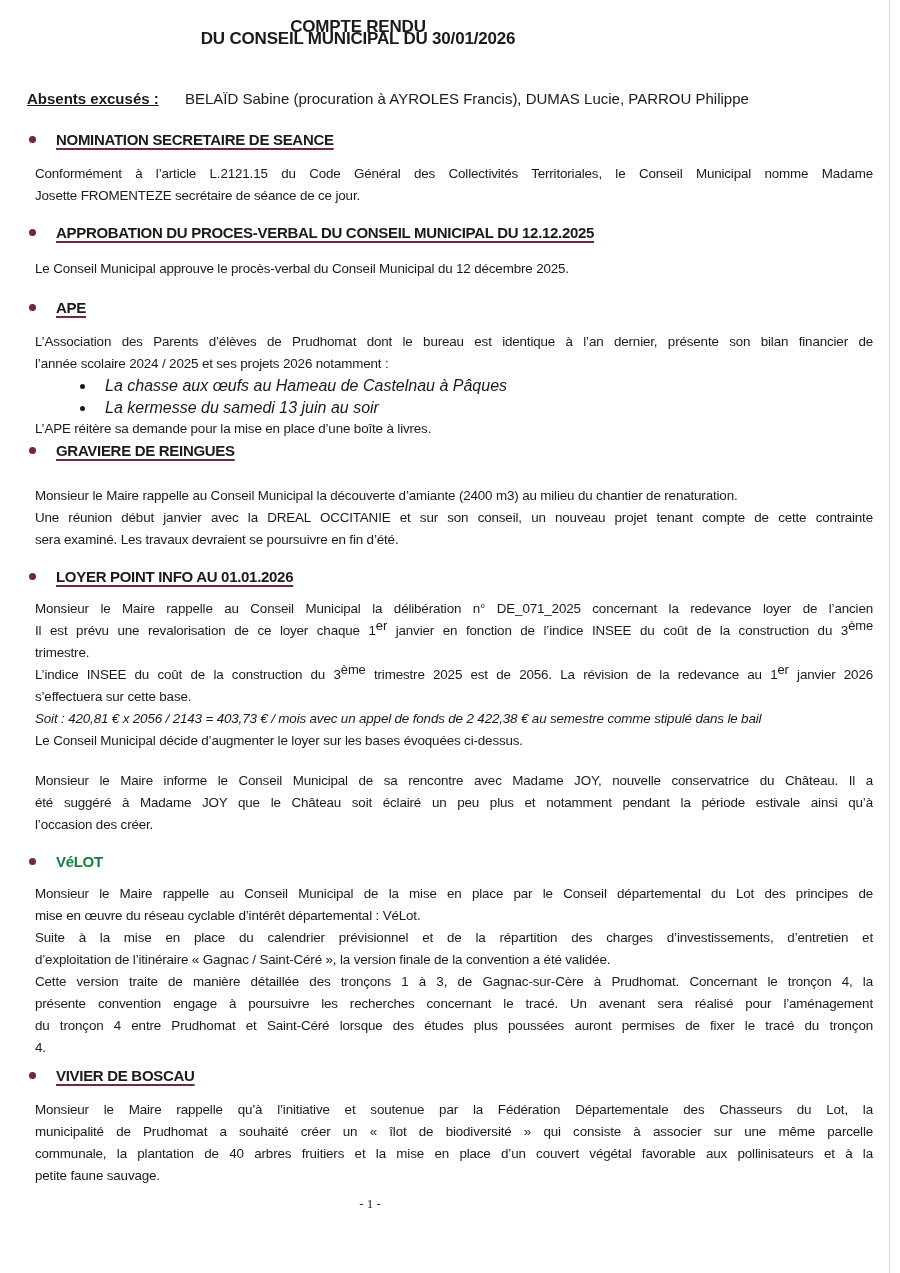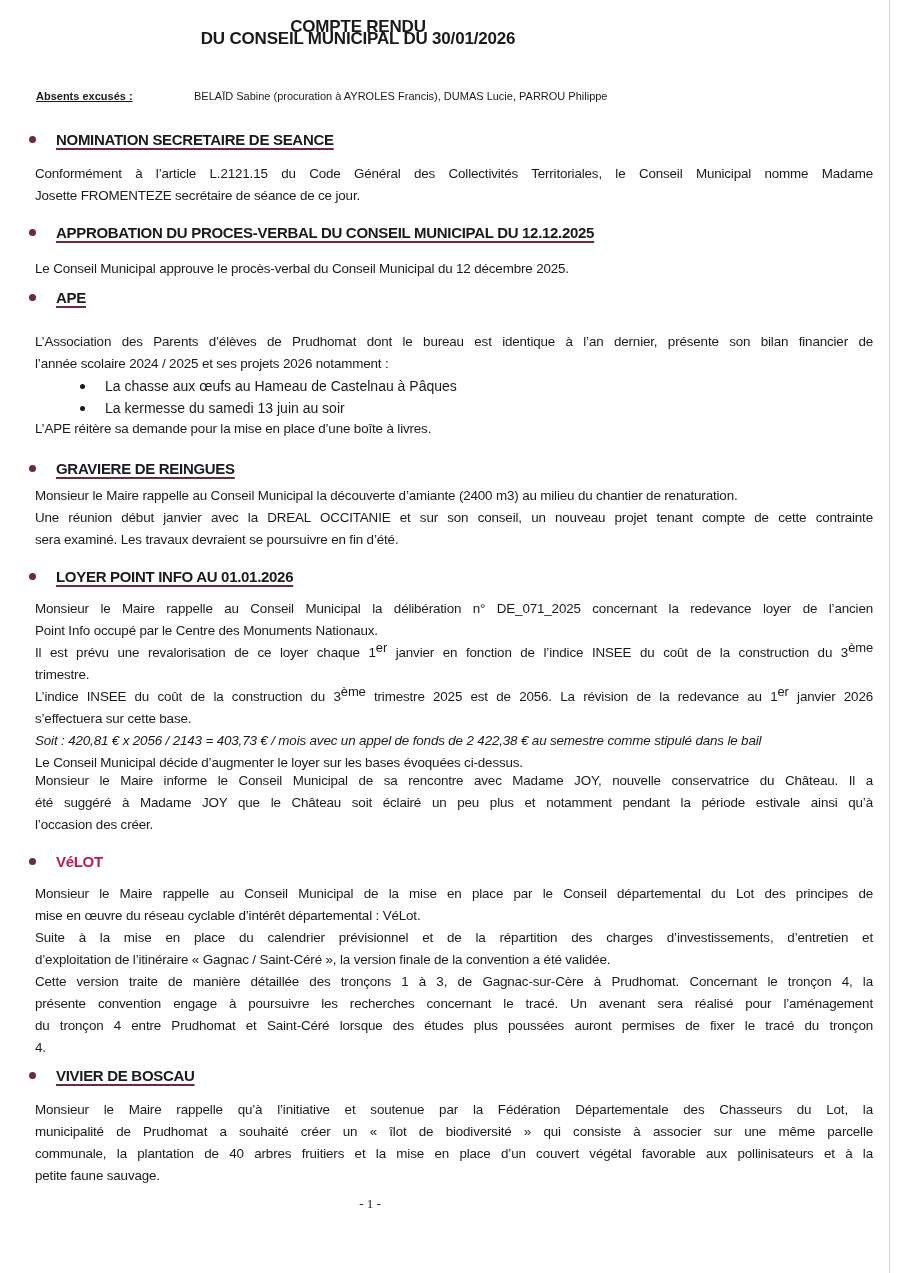--- a/index.html
+++ b/index.html
@@ -10,48 +10,48 @@
     }
     .page-edge {
       position: absolute; left: 889px; top: 0; width: 1px; height: 1273px;
       background: #d6d9de;
     }
     .title {
       position: absolute; left: 0; width: 716px; text-align: center;
       font-weight: bold; font-size: 17px; color: #1a1a1a; letter-spacing: -0.2px;
     }
     .absents {
-      position: absolute; left: 27px; top: 90px; font-size: 11px;
-      display: flex; white-space: nowrap; margin-left: 9px;
+      position: absolute; left: 27px; top: 90px; font-size: 15px;
+      display: flex; white-space: nowrap;
     }
     .absents .label {
       font-weight: bold; text-decoration: underline; width: 158px; display: inline-block;
     }
     .heading {
       position: absolute; left: 27px; display: flex; align-items: center;
       font-weight: bold; font-size: 15px; white-space: nowrap; letter-spacing: -0.3px;
     }
     .heading .bullet {
       width: 7px; height: 7px; border-radius: 50%; background: #6e2a36;
       margin-right: 20px; margin-left: 2px; flex: 0 0 auto;
     }
     .heading .htext {
       color: #1a1a1a;
       text-decoration: underline; text-decoration-color: #6e2a36;
       text-decoration-thickness: 2px; text-underline-offset: 3px;
     }
-    .heading.plain .htext { color: #be185d; text-decoration: none; }
+    .heading.plain .htext { color: #15803d; text-decoration: none; }
     .para {
       position: absolute; left: 27px; width: 838px;
       font-size: 13.4px; line-height: 22px; text-align: justify; letter-spacing: -0.15px; margin-left: 8px;
     }
     .para .line { display: block; }
     .para .line.j { text-align: justify; text-align-last: justify; }
     .para .line.i { font-style: italic; }
-    .sub-list { position: absolute; left: 80px; font-size: 14px; line-height: 22px; }
+    .sub-list { position: absolute; left: 80px; font-size: 16px; line-height: 22px; font-style: italic; }
     .sub-list .li { display: flex; align-items: center; }
     .sub-list .dot {
       width: 5px; height: 5px; border-radius: 50%; background: #1a1a1a; margin-right: 20px; margin-left: -28px;
       position: relative; left: 0;
     }
     sup { font-size: 13px; line-height: 0; vertical-align: super; }
     .page-number {
       position: absolute; left: 0; width: 740px; text-align: center; top: 1196px;
       font-family: "Liberation Serif", "DejaVu Serif", serif; font-size: 13px;
     }
@@ -79,21 +79,21 @@
 </div>
 
 <div class="heading" style="top:224px;">
   <span class="bullet"></span>
   <span class="htext">APPROBATION DU PROCES-VERBAL DU CONSEIL MUNICIPAL DU 12.12.2025</span>
 </div>
 <div class="para" style="top:258px;">
   <span class="line">Le Conseil Municipal approuve le procès-verbal du Conseil Municipal du 12 décembre 2025.</span>
 </div>
 
-<div class="heading" style="top:289px;">
+<div class="heading" style="top:299px;">
   <span class="bullet"></span>
   <span class="htext">APE</span>
 </div>
 <div class="para" style="top:331px;">
   <span class="line j">L’Association des Parents d’élèves de Prudhomat dont le bureau est identique à l’an dernier, présente son bilan financier de</span>
   <span class="line">l’année scolaire 2024 / 2025 et ses projets 2026 notamment :</span>
 </div>
 <div class="sub-list" style="top:375px; left:108px;">
   <div class="li">
       <span class="dot"></span>
@@ -101,37 +101,36 @@
     </div>
   <div class="li">
       <span class="dot"></span>
       <span>La kermesse du samedi 13 juin au soir</span>
     </div>
 </div>
 <div class="para" style="top:418px;">
   <span class="line">L’APE réitère sa demande pour la mise en place d’une boîte à livres.</span>
 </div>
 
-<div class="heading" style="top:460px;">
+<div class="heading" style="top:442px;">
   <span class="bullet"></span>
   <span class="htext">GRAVIERE DE REINGUES</span>
 </div>
 <div class="para" style="top:485px;">
   <span class="line">Monsieur le Maire rappelle au Conseil Municipal la découverte d’amiante (2400 m3) au milieu du chantier de renaturation.</span>
   <span class="line j">Une réunion début janvier avec la DREAL OCCITANIE et sur son conseil, un nouveau projet tenant compte de cette contrainte</span>
   <span class="line">sera examiné. Les travaux devraient se poursuivre en fin d’été.</span>
 </div>
 
 <div class="heading" style="top:568px;">
   <span class="bullet"></span>
   <span class="htext">LOYER POINT INFO AU 01.01.2026</span>
 </div>
 <div class="para" style="top:598px;">
   <span class="line j">Monsieur le Maire rappelle au Conseil Municipal la délibération n° DE_071_2025 concernant la redevance loyer de l’ancien</span>
-  <span class="line">Point Info occupé par le Centre des Monuments Nationaux.</span>
   <span class="line j"><span>Il est prévu une revalorisation de ce loyer chaque 1</span><sup>er</sup><span> janvier en fonction de l’indice INSEE du coût de la construction du 3</span><sup>ème</sup></span>
   <span class="line">trimestre.</span>
   <span class="line j"><span>L’indice INSEE du coût de la construction du 3</span><sup>ème</sup><span> trimestre 2025 est de 2056. La révision de la redevance au 1</span><sup>er</sup><span> janvier 2026</span></span>
   <span class="line">s’effectuera sur cette base.</span>
   <span class="line i">Soit : 420,81 € x 2056 / 2143 = 403,73 € / mois avec un appel de fonds de 2 422,38 € au semestre comme stipulé dans le bail</span>
   <span class="line">Le Conseil Municipal décide d’augmenter le loyer sur les bases évoquées ci-dessus.</span>
 </div>
 <div class="para" style="top:770px;">
   <span class="line j">Monsieur le Maire informe le Conseil Municipal de sa rencontre avec Madame JOY, nouvelle conservatrice du Château. Il a</span>
   <span class="line j">été suggéré à Madame JOY que le Château soit éclairé un peu plus et notamment pendant la période estivale ainsi qu’à</span>

